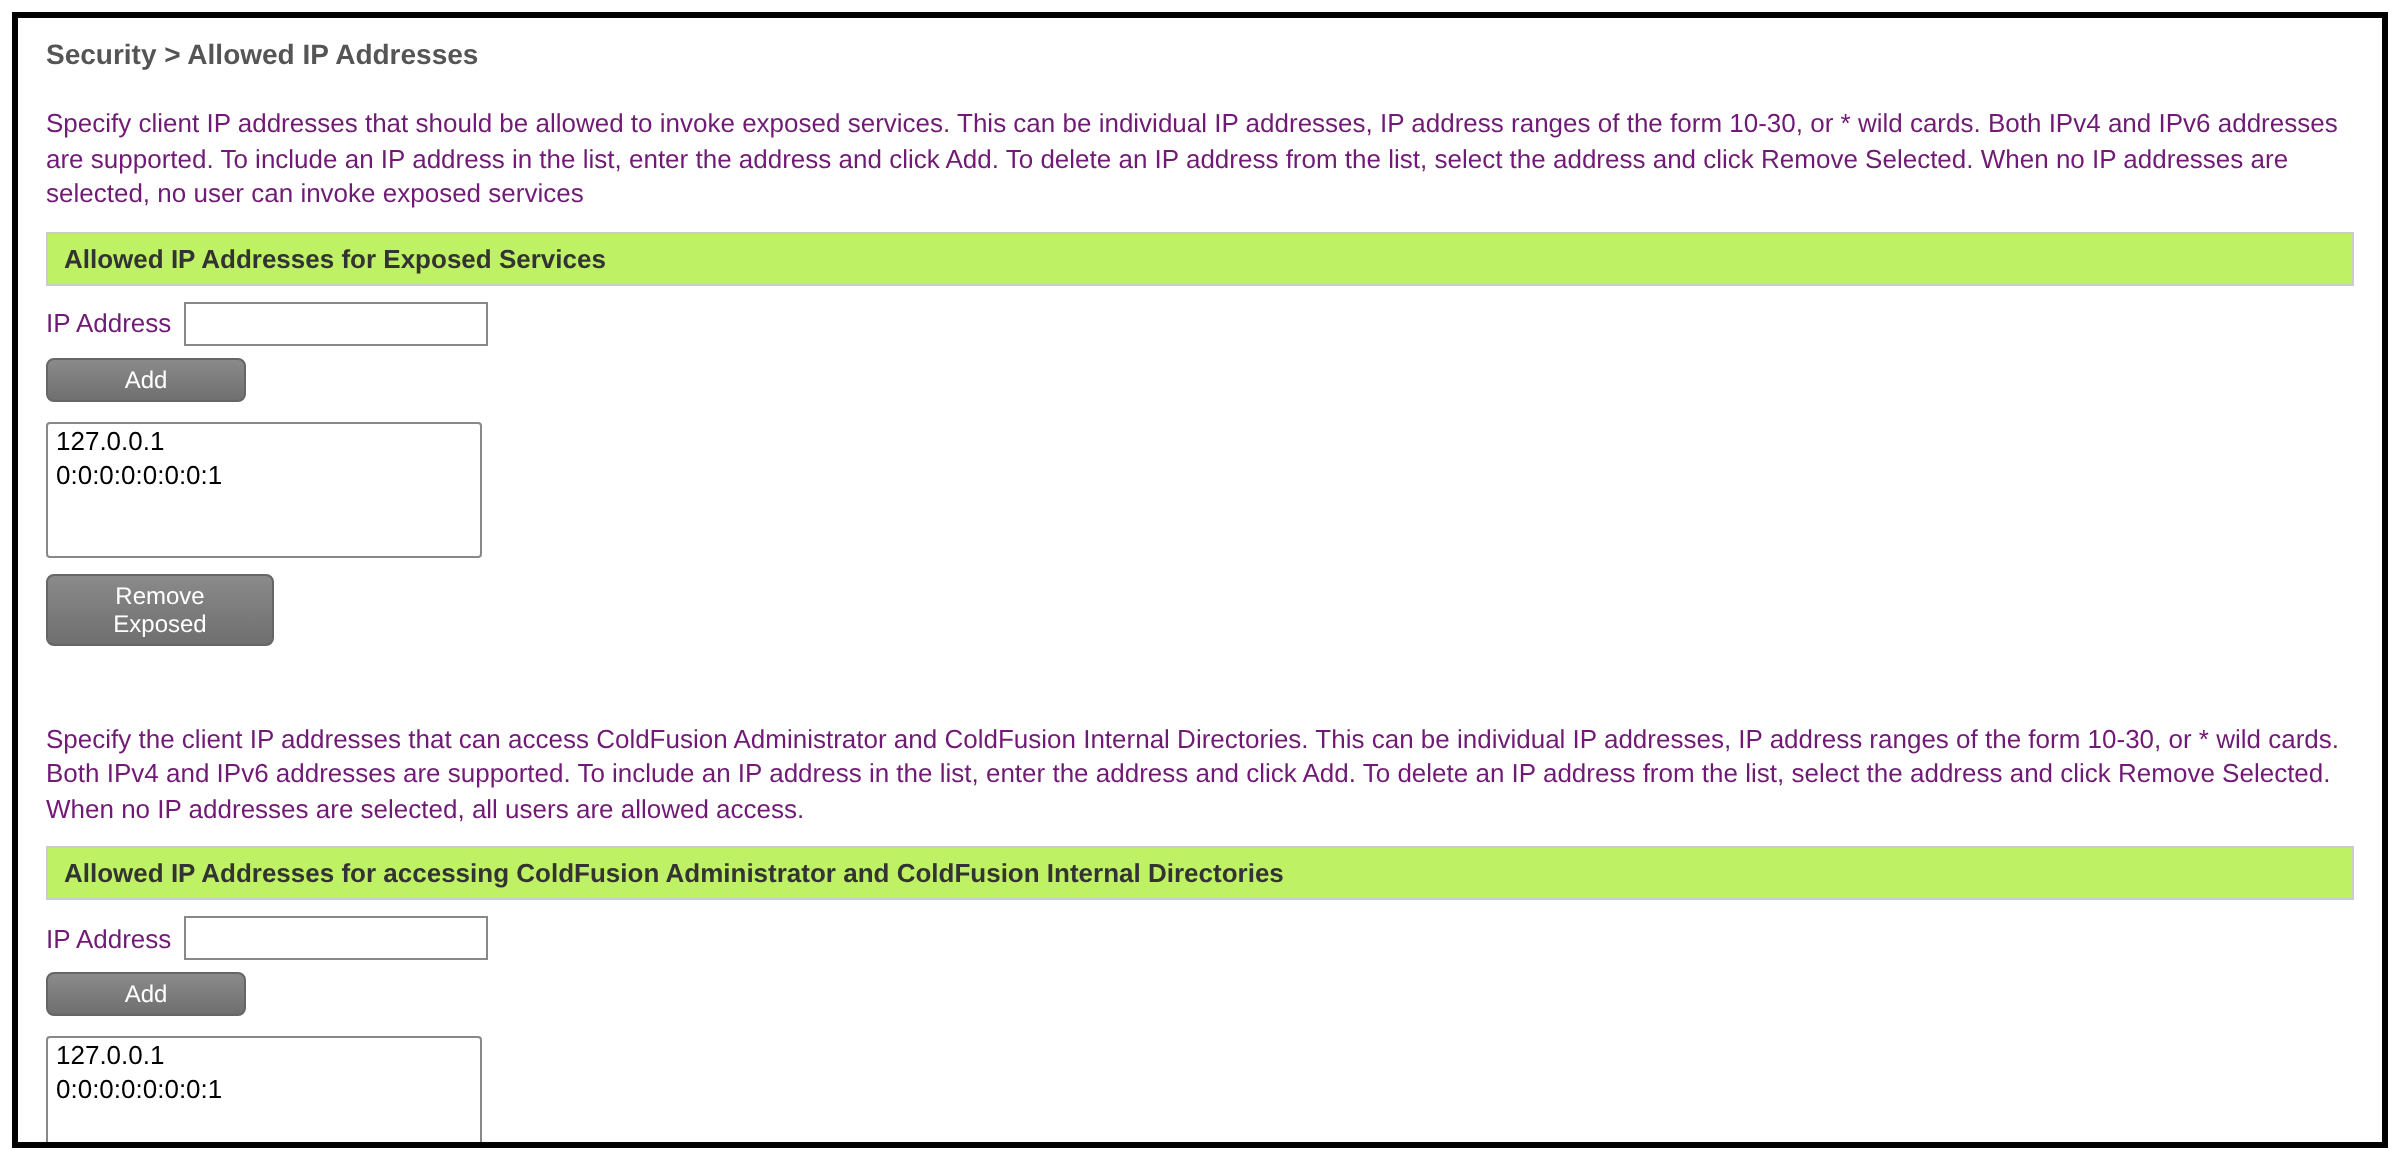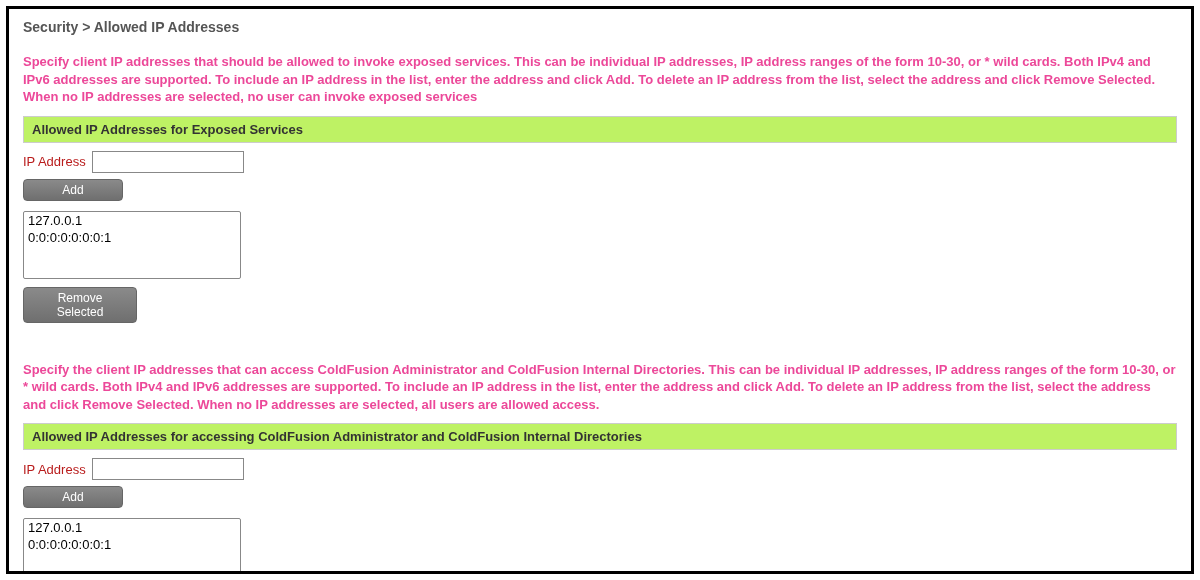--- a/index.html
+++ b/index.html
@@ -17,44 +17,43 @@
       height: 568px;
       overflow: hidden;
     }
     .breadcrumb {
       font-weight: bold;
       color: #555;
       font-size: 14px;
       margin-bottom: 18px;
     }
     .desc {
-      color: #ec4899;
+      color: #701a75;
       font-size: 13px;
       line-height: 1.35;
       margin-bottom: 10px;
-      font-weight: bold;
     }
     .section-header {
       background: #bef264;
       border: 1px solid #ccc;
       padding: 5px 8px;
       font-weight: bold;
       font-size: 13px;
       color: #333;
       margin-bottom: 8px;
     }
     .field-row {
       display: flex;
       align-items: center;
       gap: 6px;
       margin-bottom: 6px;
     }
     .field-label {
       font-size: 13px;
-      color: #b91c1c;
+      color: #701a75;
     }
     input[type="text"] {
       border: 1px solid #888;
       height: 22px;
       width: 152px;
       padding: 2px 4px;
       font-size: 13px;
     }
     .btn {
       background: linear-gradient(#8a8a8a, #6f6f6f);
@@ -105,21 +104,21 @@
 
   <button class="btn">Add</button>
 
   <div>
     <select class="listbox" multiple="" size="4">
         <option>127.0.0.1</option>
         <option>0:0:0:0:0:0:0:1</option>
       </select>
   </div>
 
-  <button class="btn btn-remove">Remove Selected</button>
+  <button class="btn btn-remove">Remove Exposed</button>
 
   <div class="spacer"></div>
 
   
   <p class="desc">Specify the client IP addresses that can access ColdFusion Administrator and ColdFusion Internal Directories. This can be individual IP addresses, IP address ranges of the form 10-30, or * wild cards. Both IPv4 and IPv6 addresses are supported. To include an IP address in the list, enter the address and click Add. To delete an IP address from the list, select the address and click Remove Selected. When no IP addresses are selected, all users are allowed access.</p>
 
   <div class="section-header">Allowed IP Addresses for accessing ColdFusion Administrator and ColdFusion Internal Directories</div>
 
   <div class="field-row">
     <span class="field-label">IP Address</span>

